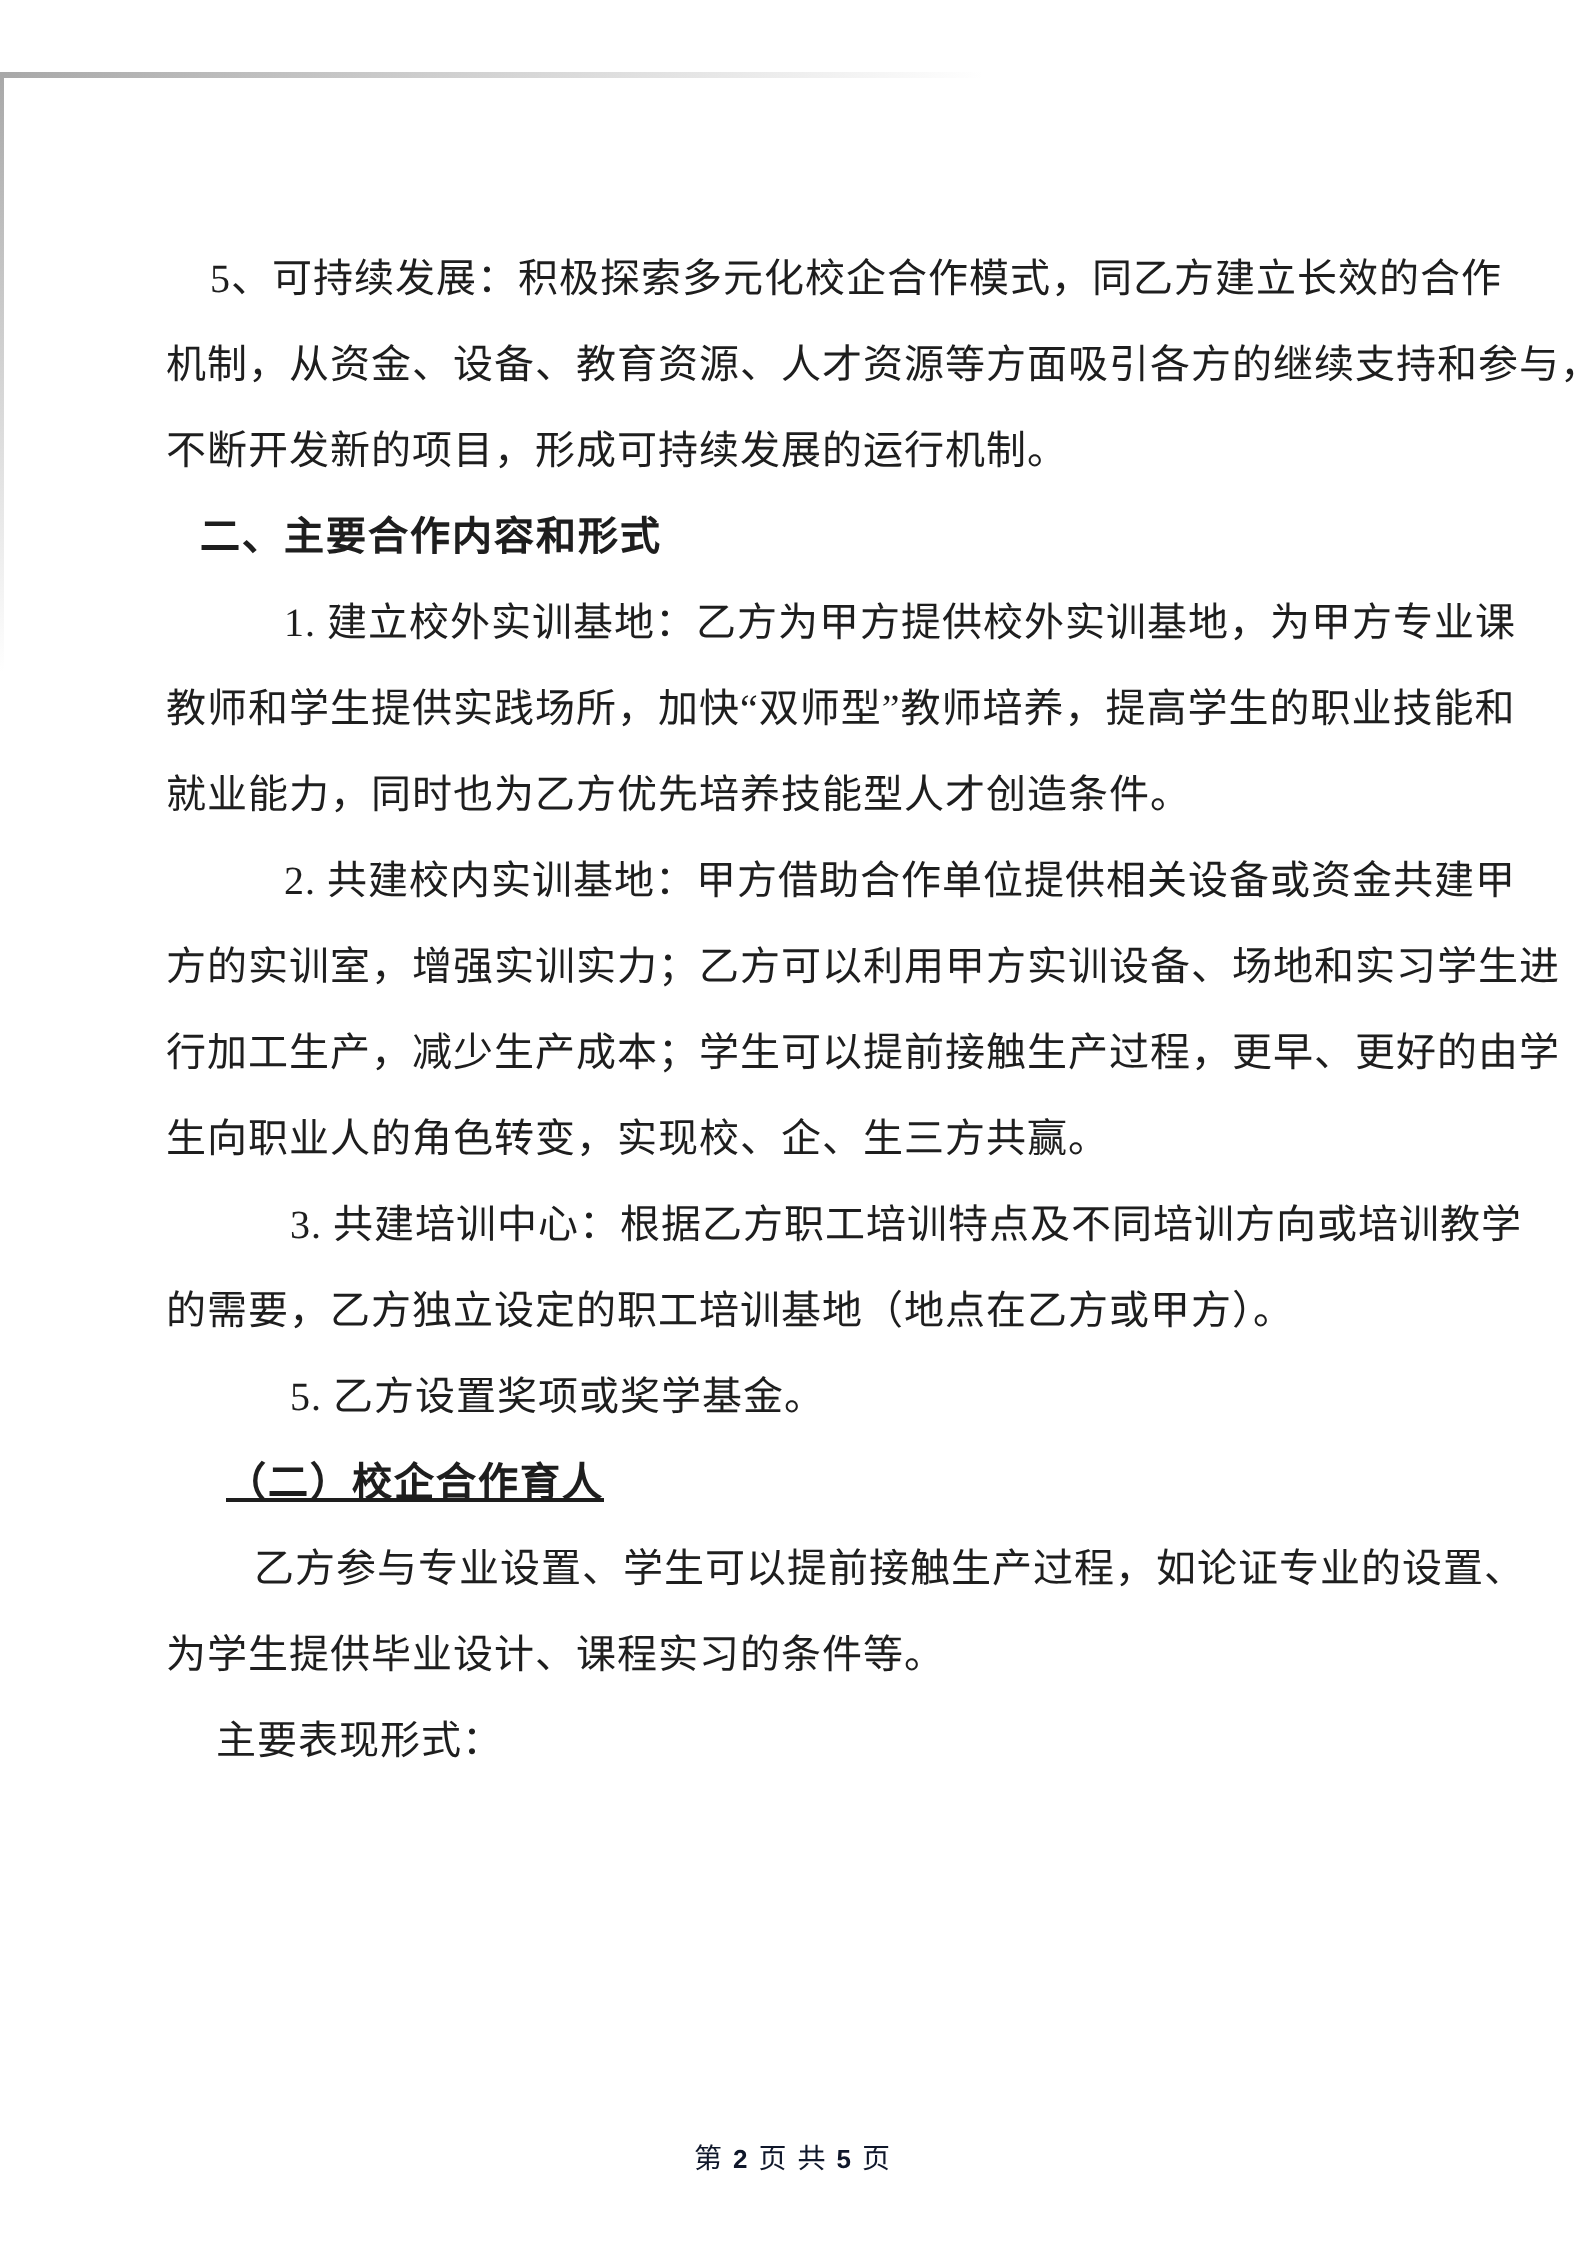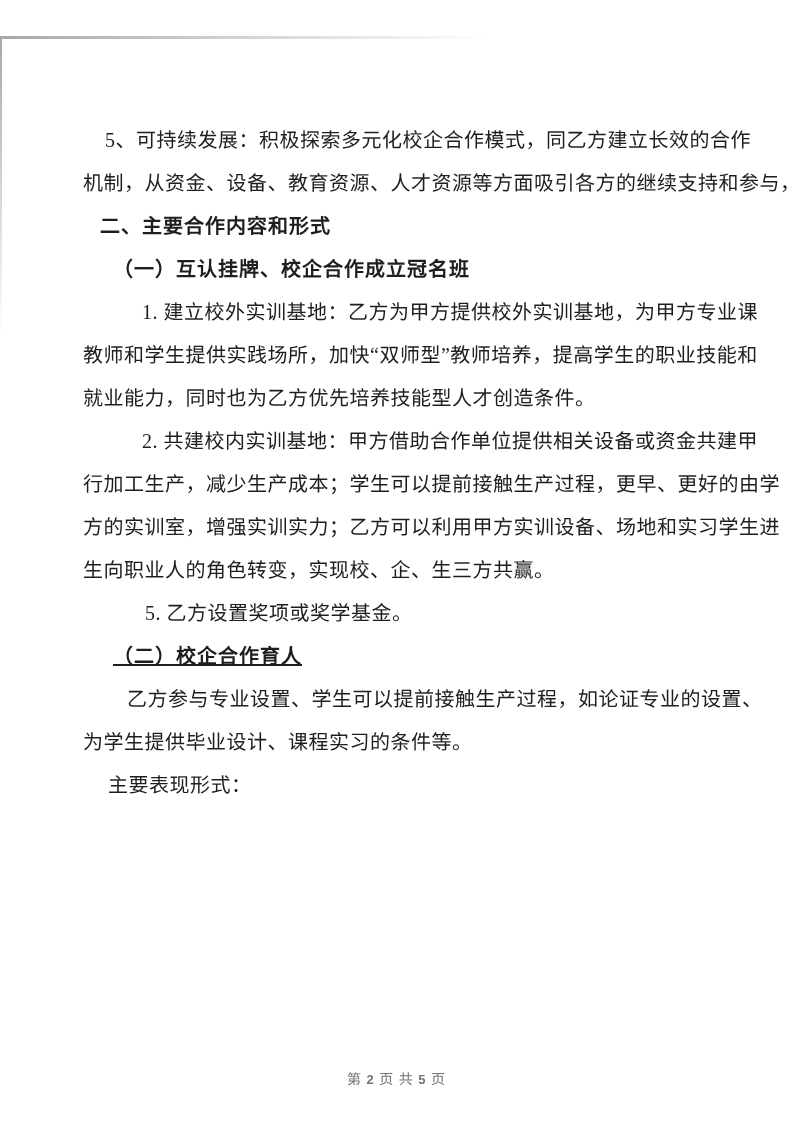--- a/index.html
+++ b/index.html
@@ -57,55 +57,57 @@
   .footer {
     position: absolute;
     top: 1033px;
     left: 0;
     width: 100%;
     text-align: center;
     font-size: 14px;
     line-height: 22px;
     white-space: pre;
     letter-spacing: 1px;
-    color: #737373;
+    color: #0f172a;
   }
   .footer .bold {
     font-family: "Liberation Sans", "DejaVu Sans", sans-serif;
     font-size: 13px;
   }
 </style>
 </head>
 <body>
 
 <div class="page">
   <div class="edge-top"></div>
   <div class="edge-left"></div>
 
   <div class="content">
       <div class="block body">
         <div class="line" style="padding-left: 22px;"><span>5、可持续发展：积极探索多元化校企合作模式，同乙方建立长效的合作</span></div>
         <div class="line"><span>机制，从资金、设备、教育资源、人才资源等方面吸引各方的继续支持和参与，</span></div>
+        <div class="line"><span>不断开发新的项目，形成可持续发展的运行机制。</span></div>
       </div>
       <div class="block heading-hei">
         <div class="line" style="padding-left: 17px;"><span class="bold">二、主要合作内容和形式</span></div>
-      </div>
-      <div class="block heading-kai">
-        <div class="line" style="padding-left: 30px;"><span class="bold">（一）互认挂牌、校企合作成立冠名班</span></div>
       </div>
       <div class="block body">
         <div class="line" style="padding-left: 59px;"><span>1. 建立校外实训基地：乙方为甲方提供校外实训基地，为甲方专业课</span></div>
         <div class="line"><span>教师和学生提供实践场所，加快“双师型”教师培养，提高学生的职业技能和</span></div>
         <div class="line"><span>就业能力，同时也为乙方优先培养技能型人才创造条件。</span></div>
       </div>
       <div class="block body">
         <div class="line" style="padding-left: 59px;"><span>2. 共建校内实训基地：甲方借助合作单位提供相关设备或资金共建甲</span></div>
+        <div class="line"><span>方的实训室，增强实训实力；乙方可以利用甲方实训设备、场地和实习学生进</span></div>
         <div class="line"><span>行加工生产，减少生产成本；学生可以提前接触生产过程，更早、更好的由学</span></div>
-        <div class="line"><span>方的实训室，增强实训实力；乙方可以利用甲方实训设备、场地和实习学生进</span></div>
         <div class="line"><span>生向职业人的角色转变，实现校、企、生三方共赢。</span></div>
+      </div>
+      <div class="block body">
+        <div class="line" style="padding-left: 62px;"><span>3. 共建培训中心：根据乙方职工培训特点及不同培训方向或培训教学</span></div>
+        <div class="line"><span>的需要，乙方独立设定的职工培训基地（地点在乙方或甲方）。</span></div>
       </div>
       <div class="block body">
         <div class="line" style="padding-left: 62px;"><span>5. 乙方设置奖项或奖学基金。</span></div>
       </div>
       <div class="block heading-kai">
         <div class="line" style="padding-left: 30px; text-decoration: underline;"><span class="bold">（二）校企合作育人</span></div>
       </div>
       <div class="block body">
         <div class="line" style="padding-left: 44px;"><span>乙方参与专业设置、学生可以提前接触生产过程，如论证专业的设置、</span></div>
         <div class="line"><span>为学生提供毕业设计、课程实习的条件等。</span></div>

